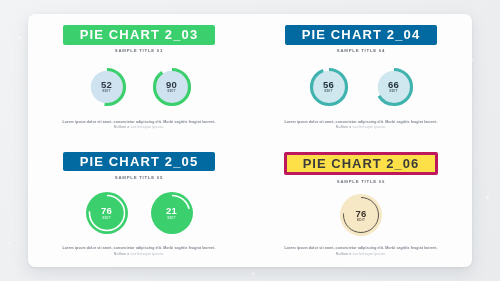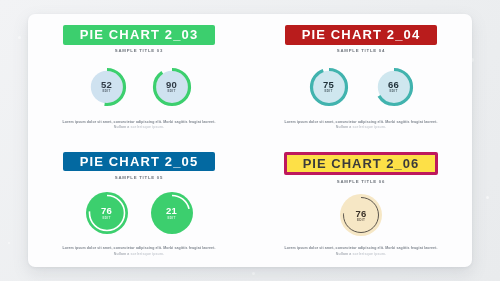--- a/index.html
+++ b/index.html
@@ -188,30 +188,30 @@
           </div>
     <div class="copy">
       <span>Lorem ipsum dolor sit amet, consectetur adipiscing elit. Morbi sagittis </span>
       <span>feugiat laoreet. </span>
       <span class="muted">Nullam a </span>
       <span class="faint">scelerisque ipsum.</span>
     </div>
   </div>
 
   <div class="panel">
-    <div class="badge" style="background: #b91c1c;">PIE CHART 2_04</div>
+    <div class="badge" style="background: #0369a1;">PIE CHART 2_04</div>
     <div class="subtitle">SAMPLE TITLE 04</div>
     <div class="charts">
             <div class="chart v-teal">
               <svg viewBox="0 0 44 44">
                 <circle class="disc" cx="22" cy="22" r="16.2" fill="#cfe7ef"></circle>
                 <circle cx="22" cy="22" r="17.5" fill="none" stroke="#41b3ae" stroke-width="3.2" stroke-dasharray="103.36 109.96" stroke-linecap="butt"></circle>
               </svg>
               <div class="inner">
-                <div class="val">75</div>
+                <div class="val">56</div>
                 <div class="unit">EDIT</div>
               </div>
             </div>
             <div class="chart v-teal">
               <svg viewBox="0 0 44 44">
                 <circle class="disc" cx="22" cy="22" r="16.2" fill="#cfe7ef"></circle>
                 <circle cx="22" cy="22" r="17.5" fill="none" stroke="#41b3ae" stroke-width="3.2" stroke-dasharray="72.57 109.96" stroke-linecap="butt"></circle>
               </svg>
               <div class="inner">
                 <div class="val">66</div>

